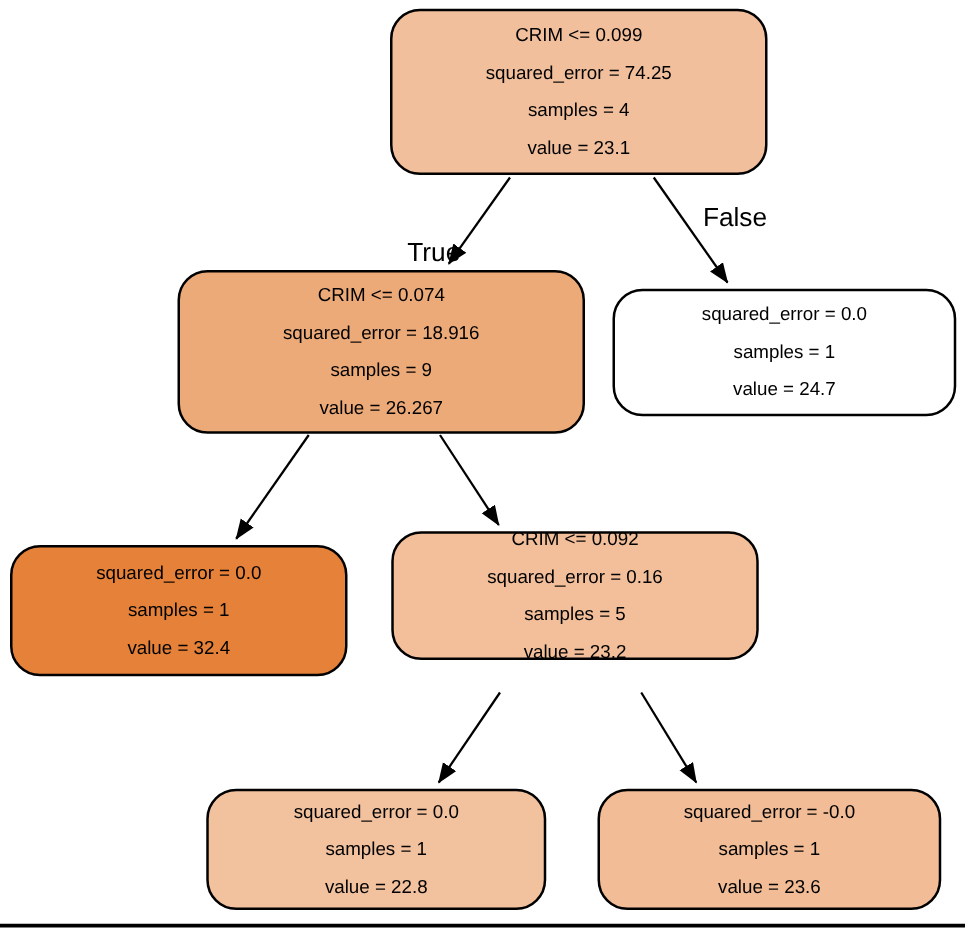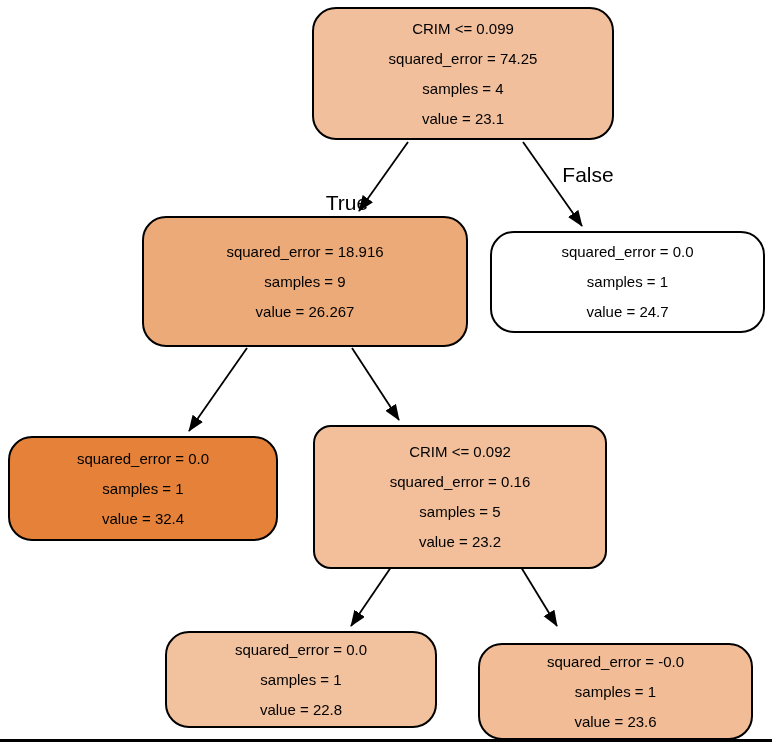--- a/index.html
+++ b/index.html
@@ -23,23 +23,23 @@
     font-size:15px;
     line-height:30px;
     color:#000;
     white-space:nowrap;
     text-align:center;
   }
   .n-root{left:312px;top:7px;width:302px;height:133px;}
   .n-left{left:142px;top:216px;width:326px;height:131px;}
   .n-right-leaf{left:490px;top:231px;width:275px;height:102px;}
   .n-ll-leaf{left:8px;top:436px;width:270px;height:105px;}
-  .n-mid{left:313px;top:425px;width:294px;height:144px;border-radius:18px;}
+  .n-mid{left:313px;top:425px;width:294px;height:103px;}
   .n-leaf228{left:165px;top:631px;width:272px;height:97px;}
-  .n-leaf236{left:478px;top:631px;width:275px;height:97px;margin-top:12px;}
+  .n-leaf236{left:478px;top:631px;width:275px;height:97px;}
   .edge-label{
     position:absolute;
     font-size:21px;
     color:#000;
     text-align:center;
   }
   .lbl-true{left:313px;top:147px;width:68px;margin-top:44px;}
   .lbl-false{left:553px;top:163px;width:70px;}
   .bottom-rule{
     position:absolute;
@@ -70,20 +70,21 @@
     <span>CRIM &lt;= 0.099</span>
     <span>squared_error = 74.25</span>
     <span>samples = 4</span>
     <span>value = 23.1</span>
   </div>
 
   <div class="edge-label lbl-true">True</div>
   <div class="edge-label lbl-false">False</div>
 
   <div class="node n-left" style="background-color: rgb(237, 170, 121);">
+    <span>CRIM &lt;= 0.074</span>
     <span>squared_error = 18.916</span>
     <span>samples = 9</span>
     <span>value = 26.267</span>
   </div>
 
   <div class="node n-right-leaf" style="background-color: rgb(255, 255, 255);">
     <span>squared_error = 0.0</span>
     <span>samples = 1</span>
     <span>value = 24.7</span>
   </div>

